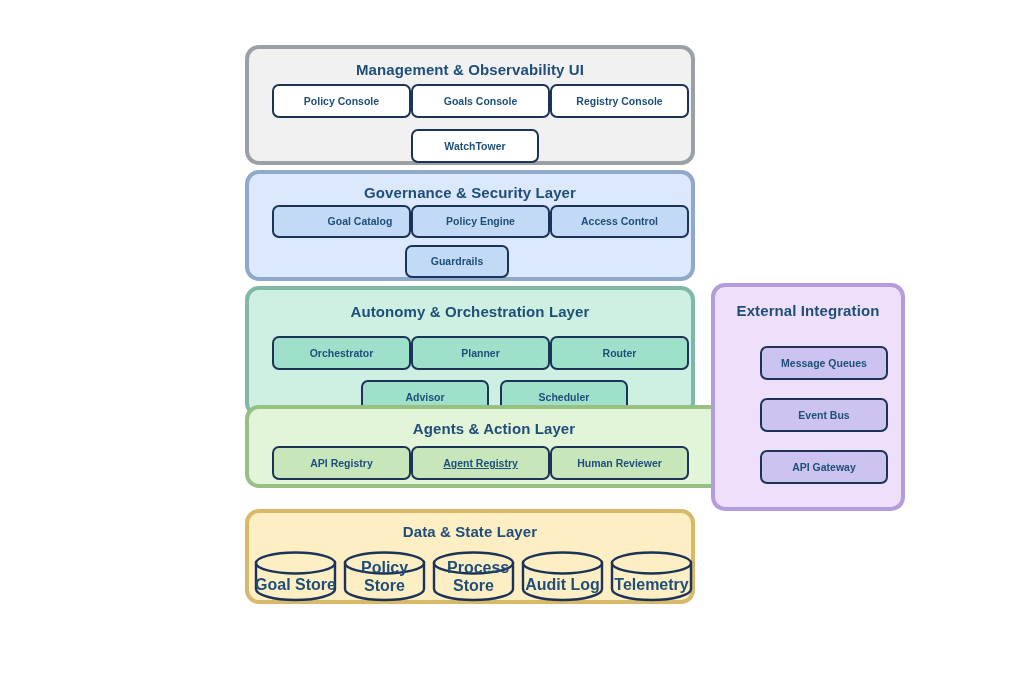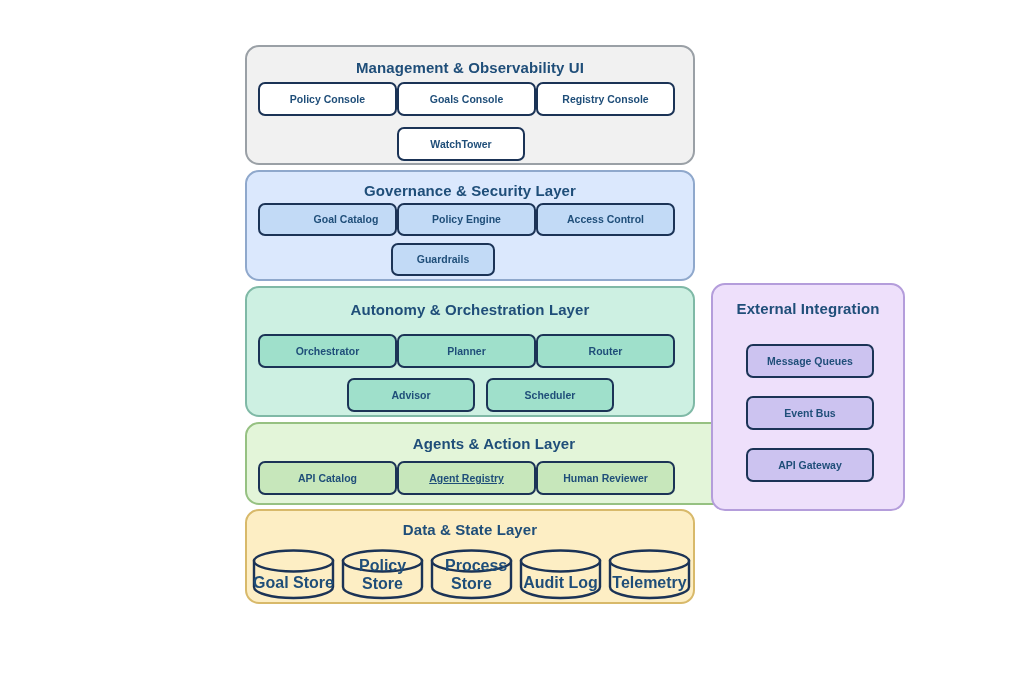--- a/index.html
+++ b/index.html
@@ -16,21 +16,21 @@
     position: relative;
     width: 1024px;
     height: 683px;
     background: #ffffff;
   }
 
   
   .panel {
     position: absolute;
     border-radius: 14px;
-    border: 2px solid #be185d;
+    border: 4px solid #be185d;
   }
   .panel-title {
     position: absolute;
     left: 0;
     right: 0;
     text-align: center;
     font-size: 15px;
     font-weight: bold;
     color: #1f4e79;
     letter-spacing: .1px;
@@ -52,20 +52,21 @@
     border-radius: 7px;
     display: flex;
     align-items: center;
     justify-content: center;
     text-align: center;
     font-size: 10.5px;
     font-weight: bold;
     color: #1f4e79;
     line-height: 1.15;
     padding: 0 4px;
+    margin-left: 12px;
   }
   .node-mgmt  { background: #ffffff; }
   .node-gov   { background: #c2daf6; }
   .node-auto  { background: #9fe0cb; }
   .node-agent { background: #c7e7bb; }
   .node-ext   { background: #ccc3f0; }
 
   
   .cyl {
     position: absolute;
@@ -136,25 +137,25 @@
       <span>Router</span>
     </div>
     <div class="node node-auto" style="left:100px; top:90px; width:128px; height:34px;">
       <span>Advisor</span>
     </div>
     <div class="node node-auto" style="left:239px; top:90px; width:128px; height:34px;">
       <span>Scheduler</span>
     </div>
   </div>
 
-  <div class="panel panel-agent" style="left:245px; top:422px; width:498px; height:83px;">
+  <div class="panel panel-agent" style="left:245px; top:405px; width:498px; height:83px;">
     <div class="panel-title" style="top:11px;">Agents &amp; Action Layer</div>
 
     <div class="node node-agent" style="left:11px; top:37px; width:139px; height:34px;">
-      <span>API Catalog</span>
+      <span>API Registry</span>
     </div>
     <div class="node node-agent" style="left:150px; top:37px; width:139px; height:34px;text-decoration:underline;">
       <span>Agent Registry</span>
     </div>
     <div class="node node-agent" style="left:289px; top:37px; width:139px; height:34px;">
       <span>Human Reviewer</span>
     </div>
   </div>
 
   <div class="panel panel-data" style="left:245px; top:509px; width:450px; height:95px;">

